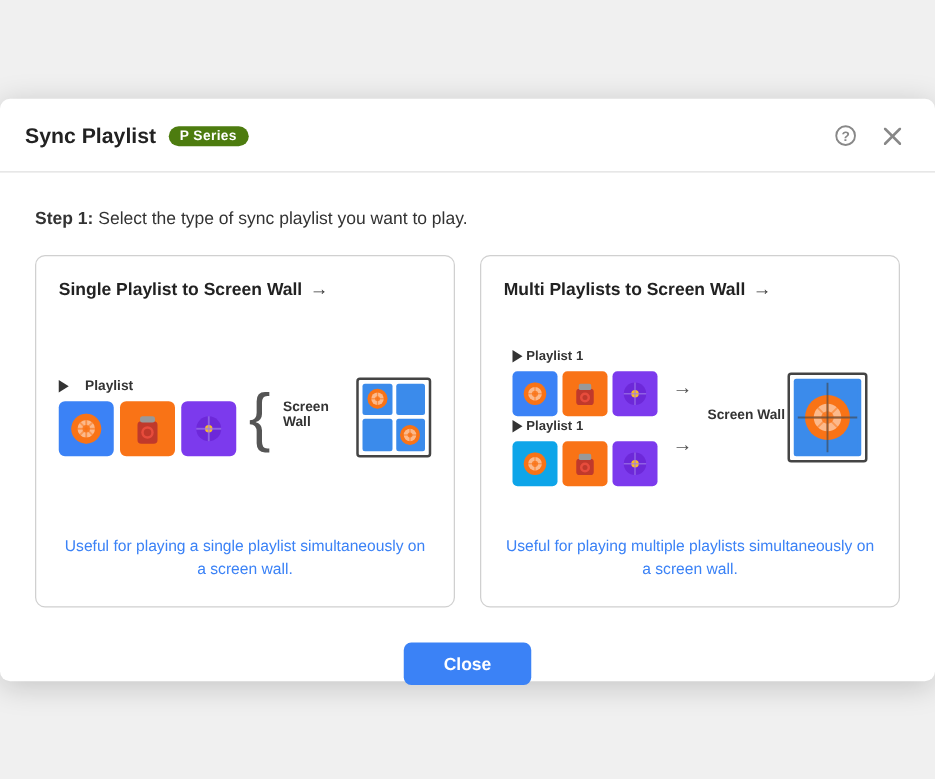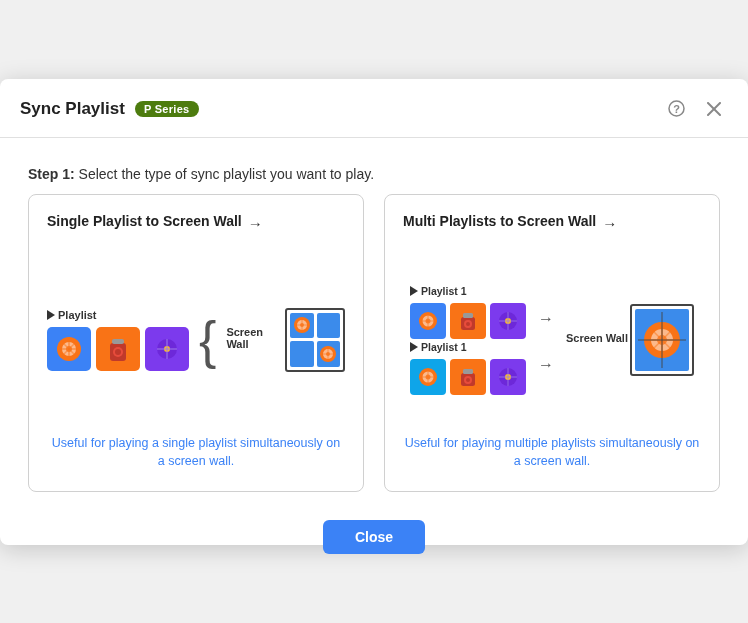--- a/index.html
+++ b/index.html
@@ -63,21 +63,21 @@
     }
     .dialog-body {
       flex: 1;
       padding: 28px 28px 16px 28px;
       display: flex;
       flex-direction: column;
     }
     .step-label {
       font-size: 14px;
       color: #333;
-      margin-bottom: 12px;
+      margin-bottom: 22px;
     }
     .step-label strong { font-weight: 700; }
     .cards-row {
       display: flex;
       gap: 20px;
       flex: 1;
     }
     .card {
       flex: 1;
       border: 1.5px solid #d0d0d0;
@@ -85,21 +85,21 @@
       padding: 18px 18px 20px 18px;
       display: flex;
       flex-direction: column;
       cursor: pointer;
       transition: border-color 0.15s;
     }
     .card-title {
       font-size: 14px;
       font-weight: 600;
       color: #222;
-      margin-bottom: 30px;
+      margin-bottom: 14px;
       display: flex;
       align-items: center;
       gap: 6px;
     }
     .card-arrow {
       font-size: 15px;
       color: #333;
     }
     .card-illustration {
       flex: 1;
@@ -127,21 +127,21 @@
       align-items: center;
       gap: 8px;
       position: relative;
     }
     .playlist-label {
       font-size: 11px;
       font-weight: 600;
       color: #333;
       display: flex;
       align-items: center;
-      gap: 3px;
+      gap: 13px;
     }
     .play-triangle {
       width: 0; height: 0;
       border-top: 5px solid transparent;
       border-bottom: 5px solid transparent;
       border-left: 8px solid #333;
       display: inline-block;
     }
     .media-thumb {
       width: 44px;

